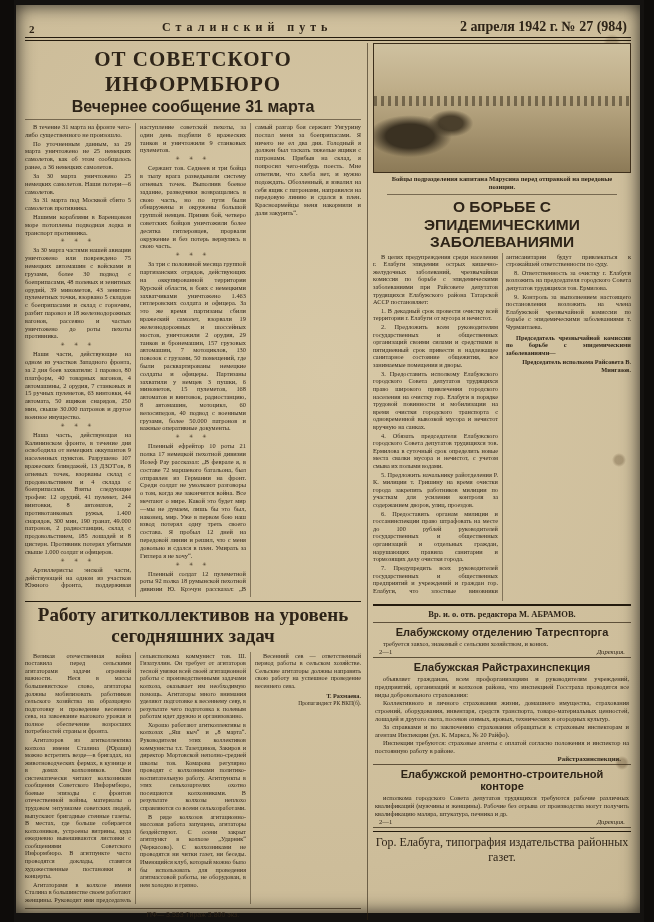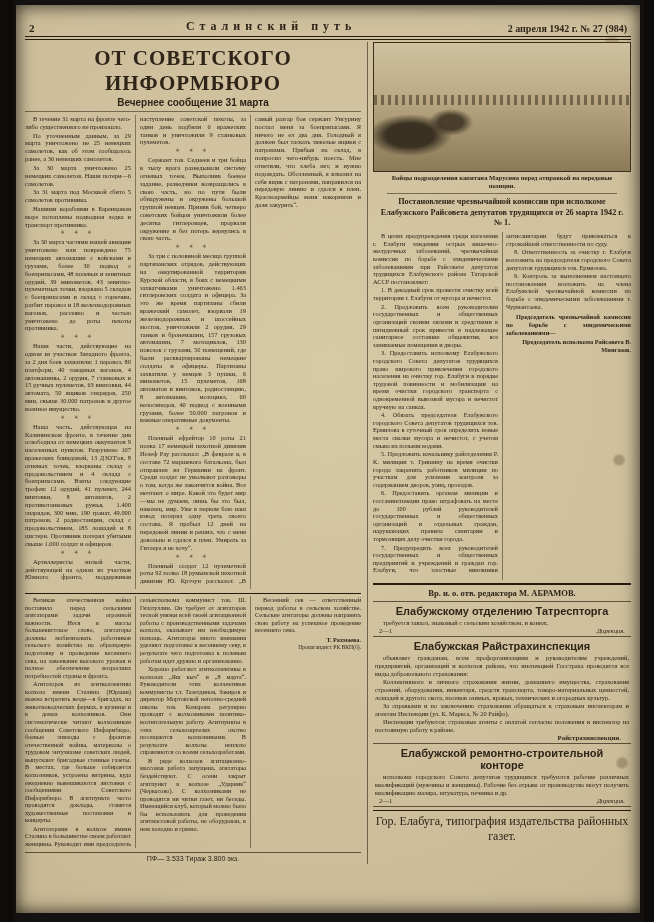--- a/index.html
+++ b/index.html
@@ -17,31 +17,31 @@
            radial-gradient(circle 12px at 596px 38px, rgba(130,110,80,.4) 0 5px, transparent 9px),
            radial-gradient(120% 100% at 50% 40%, #d7c8a6 0%, #cdbd9a 55%, #bfae88 100%);
          box-shadow:0 0 18px rgba(0,0,0,.8) inset;}
   .paper-inner{position:absolute;left:9px;top:6px;width:606px;height:894px;}
 
   
   .masthead{display:flex;align-items:flex-end;justify-content:space-between;
             padding:8px 4px 2px 4px;border-bottom:4px double #241b0e;}
   .mast-num{font-size:11px;font-weight:bold;}
   .mast-title{font-size:12px;font-weight:bold;letter-spacing:5px;}
-  .mast-date{font-size:10px;font-weight:bold;}
+  .mast-date{font-size:14px;font-weight:bold;}
 
   .content{display:flex;margin-top:2px;}
   .left-region{width:336px;}
   .right-region{width:258px;margin-left:6px;padding-left:5px;
                 border-left:1px solid rgba(45,33,16,.6);}
 
   
   .ib-head{font-size:21px;font-weight:bold;text-align:center;margin:4px 0 1px;
            letter-spacing:1px;font-family:"Liberation Serif",serif;}
-  .ib-sub{font-size:10px;font-weight:bold;text-align:center;margin:0 0 3px;
+  .ib-sub{font-size:16px;font-weight:bold;text-align:center;margin:0 0 3px;
           font-family:"Liberation Sans",sans-serif;
           border-bottom:1px solid rgba(45,33,16,.55);padding-bottom:3px;}
 
   .cols{column-fill:auto;overflow:hidden;text-align:justify;
         column-rule:1px solid rgba(50,38,20,.5);}
   .cols p{margin:0 0 1px;text-indent:8px;}
   p.stars{text-align:center;text-indent:0;letter-spacing:4px;font-size:5px;
           margin:2px 0;color:#3a2d1c;}
   .ib-cols{height:474px;column-count:3;column-gap:9px;font-size:6.4px;line-height:1.22;}
 
@@ -126,20 +126,21 @@
                 <p class="stars">✳ ✳ ✳</p>
                 <p>За три с половиной месяца группой партизанских отрядов, действующих на оккупированной территории Курской области, в боях с немецкими захватчиками уничтожено 1.463 гитлеровских солдата и офицера. За это же время партизаны сбили вражеский самолет, взорвали 19 железнодорожных и шоссейных мостов, уничтожили 2 орудия, 29 танков и бронемашин, 157 грузовых автомашин, 7 мотоциклов, 130 повозок с грузами, 50 помещений, где были расквартированы немецкие солдаты и офицеры. Партизаны захватили у немцев 3 пушки, 6 минометов, 15 пулеметов, 168 автоматов и винтовок, радиостанцию, 8 автомашин, мотоцикл, 60 велосипедов, 40 подвод с военными грузами, более 50.000 патронов и важные оперативные документы.</p>
                 <p class="stars">✳ ✳ ✳</p>
                 <p>Пленный ефрейтор 10 роты 21 полка 17 немецкой пехотной дивизии Иозеф Рау рассказал: „В феврале я, в составе 72 маршевого батальона, был отправлен из Германии на фронт. Среди солдат не умолкают разговоры о том, когда же закончится война. Все мечтают о мире. Какой это будет мир—мы не думаем, лишь бы это был, наконец, мир. Уже в первом бою наш взвод потерял одну треть своего состава. Я пробыл 12 дней на передовой линии и решил, что с меня довольно и сдался в плен. Умирать за Гитлера я не хочу“.</p>
                 <p class="stars">✳ ✳ ✳</p>
                 <p>Пленный солдат 12 пулеметной роты 92 полка 18 румынской пехотной дивизии Ю. Крэчун рассказал: „В самый разгар боя сержант Унгурину послал меня за боеприпасами. Я ничего не ел два дня. Голодный я должен был таскать тяжелые ящики с патронами. Прибыв на склад, я попросил чего-нибудь поесть. Мне ответили, что хлеба нет, и нужно подождать. Обозленный, я взвалил на себя ящик с патронами, направился на передовую линию и сдался в плен. Красноармейцы меня накормили и дали закурить“.</p>
               </div>
           </section>
 
           <section class="agit-sec">
+            <h1 class="agit-head">Работу агитколлективов на уровень сегодняшних задач</h1>
             <div class="cols agit-cols">
                 <p>Великая отечественная война поставила перед сельскими агитаторами задачи огромной важности. Неся в массы большевистское слово, агитаторы должны мобилизовать работников сельского хозяйства на образцовую подготовку и проведение весеннего сева, на завоевание высокого урожая и полное обеспечение возросших потребностей страны и фронта.</p>
                 <p>Агитаторов из агитколлектива колхоза имени Сталина (Юраши) можно встретить везде—в бригадах, на животноводческих фермах, в кузнице и в домах колхозников. Они систематически читают колхозникам сообщения Советского Информбюро, боевые эпизоды с фронтов отечественной войны, материалы о трудовом энтузиазме советских людей, выпускают бригадные стенные газеты. В местах, где больше собирается колхозников, устроены витрины, куда ежедневно вывешиваются листовки с сообщениями Советского Информбюро. В агитпункте часто проводятся доклады, ставятся художественные постановки и концерты.</p>
                 <p>Агитаторами в колхозе имени Сталина в большинстве своем работают женщины. Руководит ими председатель сельисполкома коммунист тов. Ш. Гизатуллин. Он требует от агитаторов тесной увязки всей своей агитационной работы с производственными задачами колхоза, оказывает им необходимую помощь. Агитаторы много внимания уделяют подготовке к весеннему севу, в результате чего подготовка к полевым работам идет дружно и организованно.</p>
                 <p>Хорошо работают агитколлективы в колхозах „Яш кыч“ и „8 марта“. Руководители этих коллективов коммунисты т.т. Тазетдинов, Закиров и директор Мортовской неполно-средней школы тов. Комарова регулярно проводят с колхозниками политико-воспитательную работу. Агитпункты в этих сельхозартелях охотно посещаются колхозниками. В результате колхозы неплохо справляются со всеми сельхозработами.</p>
                 <p>В ряде колхозов агитационно-массовая работа запущена, агитаторы бездействуют. С осени закрыт агитпункт в колхозе „Ударник“ (Черкасово). С колхозниками не проводятся ни читки газет, ни беседы. Имеющийся клуб, который можно было бы использовать для проведения агитмассовой работы, не оборудован, в нем холодно и грязно.</p>
                 <p>Весенний сев — ответственный период работы в сельском хозяйстве. Сельские агитаторы должны направить свою работу на успешное проведение весеннего сева.</p>
                 <p class="sig">Т. Рахмаева.</p>
                 <p class="sig-role">Пропагандист РК ВКП(б).</p>
               </div>
@@ -148,21 +149,21 @@
           <div class="imprint-left">ПФ— 3.533  Тираж 3.800 экз.</div>
         </div>
 
         <div class="right-region">
           <figure class="photo-fig">
             <div class="photo"></div>
             <figcaption class="photo-cap">Бойцы подразделения капитана Марусина перед отправкой на передовые позиции.</figcaption>
           </figure>
 
           <section>
-            <h2 class="ep-sub">Постановление чрезвычайной комиссии при исполкоме Елабужского Райсовета депутатов трудящихся от 26 марта 1942 г. № 1.</h2>
+            <h1 class="ep-head">О БОРЬБЕ С ЭПИДЕМИЧЕСКИМИ ЗАБОЛЕВАНИЯМИ</h1>
             <div class="cols ep-cols">
                 <p>В целях предупреждения среди населения г. Елабуги эпидемии острых кишечно-желудочных заболеваний, чрезвычайная комиссия по борьбе с эпидемическими заболеваниями при Райсовете депутатов трудящихся Елабужского района Татарской АССР постановляет:</p>
                 <p>1. В декадный срок провести очистку всей территории г. Елабуги от мусора и нечистот.</p>
                 <p>2. Предложить всем руководителям государственных и общественных организаций своими силами и средствами в пятидневный срок привести в надлежащее санитарное состояние общежития, все занимаемые помещения и дворы.</p>
                 <p>3. Предоставить исполкому Елабужского городского Совета депутатов трудящихся право широкого привлечения городского населения на очистку гор. Елабуги в порядке трудовой повинности и мобилизации на время очистки городского транспорта с одновременной вывозкой мусора и нечистот вручную на санках.</p>
                 <p>4. Обязать председателя Елабужского городского Совета депутатов трудящихся тов. Ермилова в суточный срок определить новые места свалки мусора и нечистот, с учетом смыва их полыми водами.</p>
                 <p>5. Предложить начальнику райотделения Р. К. милиции т. Гришину на время очистки города закрепить работников милиции по участкам для усиления контроля за содержанием дворов, улиц, проездов.</p>
                 <p>6. Предоставить органам милиции и госсанинспекции право штрафовать на месте до 100 рублей руководителей государственных и общественных организаций и отдельных граждан, нарушающих правила санитарии и тормозящих делу очистки города.</p>
                 <p>7. Предупредить всех руководителей государственных и общественных предприятий и учреждений и граждан гор. Елабуги, что злостные виновники антисанитарии будут привлекаться к строжайшей ответственности по суду.</p>
                 <p>8. Ответственность за очистку г. Елабуги возложить на председателя городского Совета депутатов трудящихся тов. Ермилова.</p>

